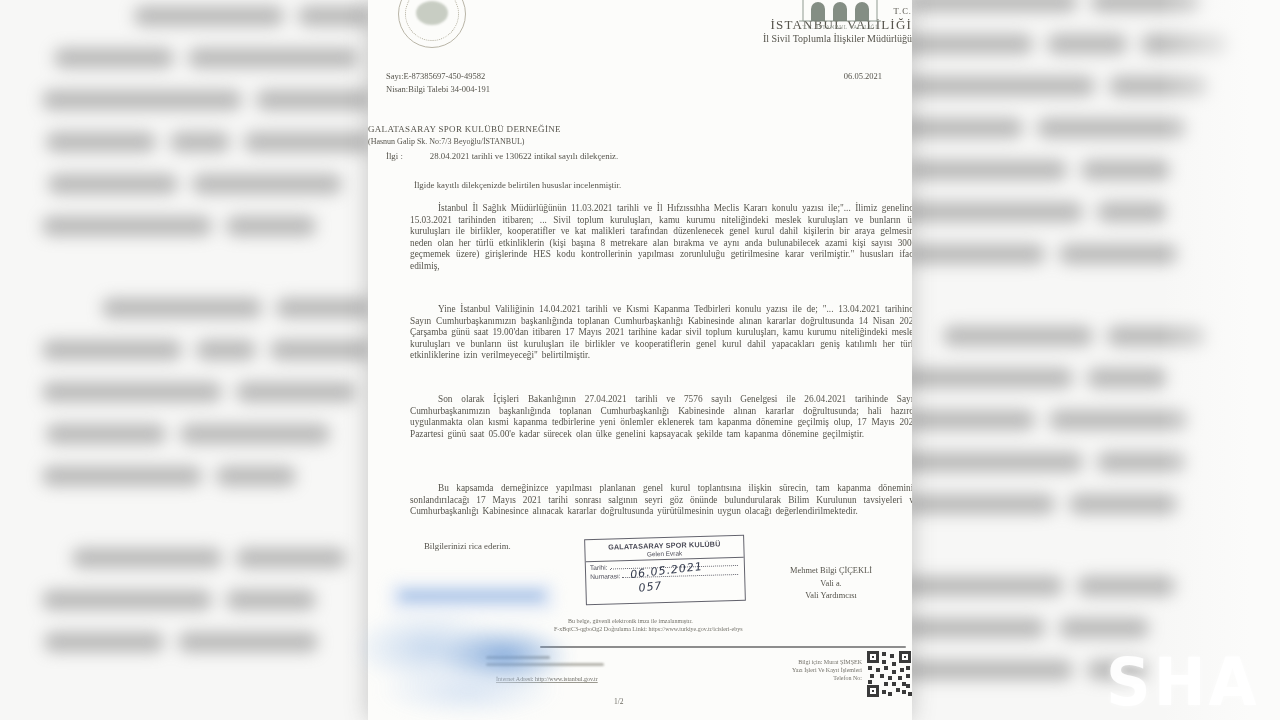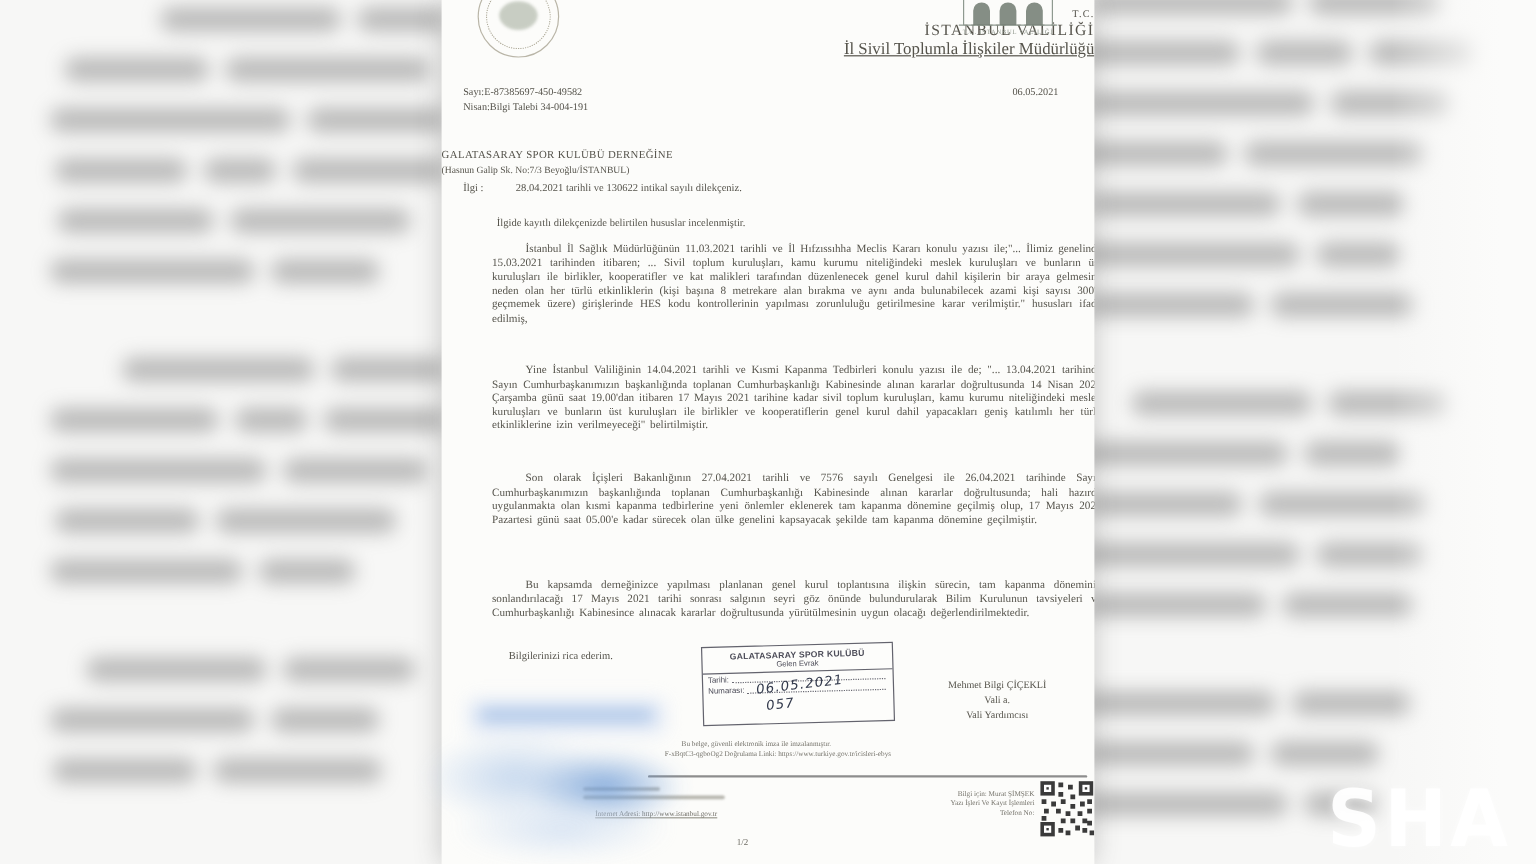--- a/index.html
+++ b/index.html
@@ -23,21 +23,21 @@
     color:#55534b;}
   .abs{position:absolute;}
   
   .seal{left:30px;top:-20px;width:66px;height:66px;border-radius:50%;border:1px solid #b9b5a7;}
   .seal::before{content:"";position:absolute;inset:6px;border-radius:50%;border:1px dotted #aba795;}
   .seal::after{content:"";position:absolute;left:17px;top:20px;width:32px;height:24px;border-radius:50%;
     background:#96a08e;opacity:.5;filter:blur(1.2px);}
   .hdr-center{left:0;top:6px;width:100%;text-align:right;line-height:1.25;}
   .hdr-tc{font-size:8.5px;letter-spacing:1px;}
   .hdr-org{font-size:13px;letter-spacing:1.2px;}
-  .hdr-dept{font-size:14px;text-decoration:underline;}
+  .hdr-dept{font-size:10px;}
   .gov-logo{right:24px;top:-12px;width:96px;text-align:center;}
   .gov-logo svg{display:block;margin:0 auto;}
   .gov-logo-caption{font-size:5.5px;letter-spacing:.6px;color:#8f978d;margin-top:2px;}
   
   .meta{left:18px;top:70px;font-size:8.5px;line-height:1.5;}
   .meta-row span{display:inline-block;}
   .doc-date{right:30px;top:71px;font-size:8.5px;}
   
   .recipient{left:0;top:123px;width:100%;text-align:left;line-height:1.45;}
   .recipient-name{font-size:9px;letter-spacing:.3px;}

